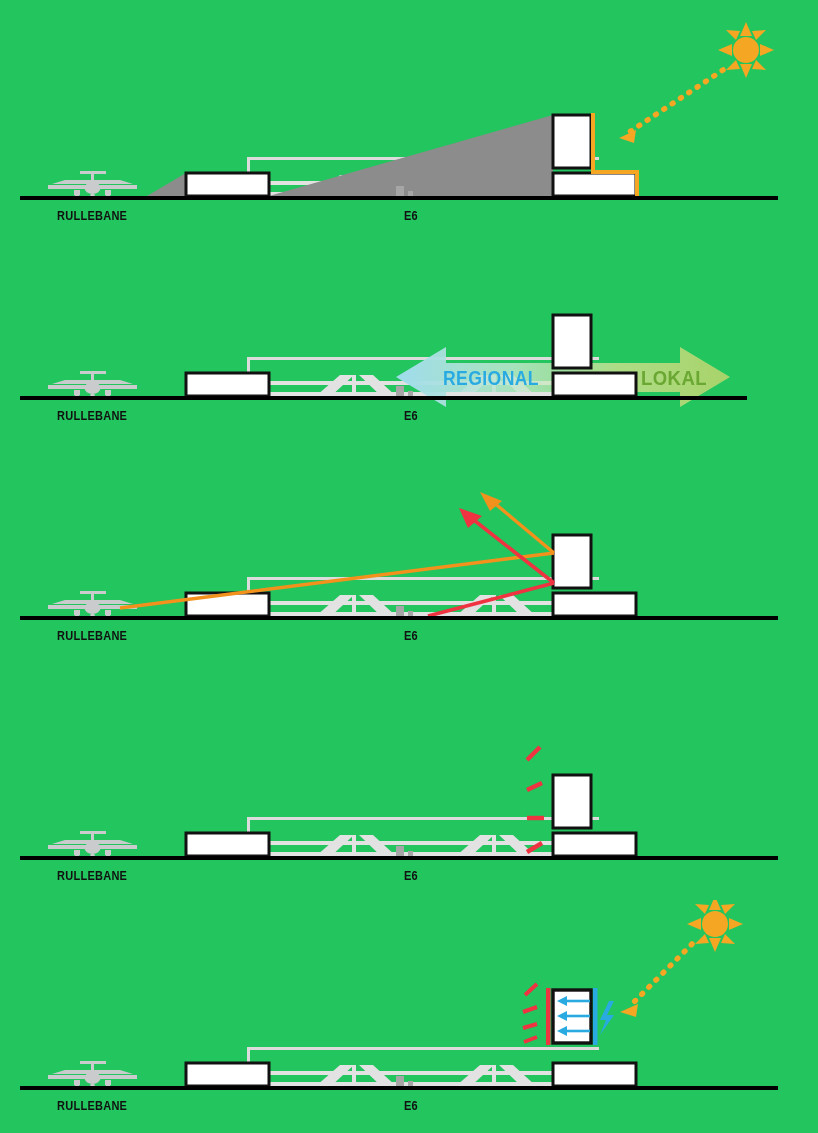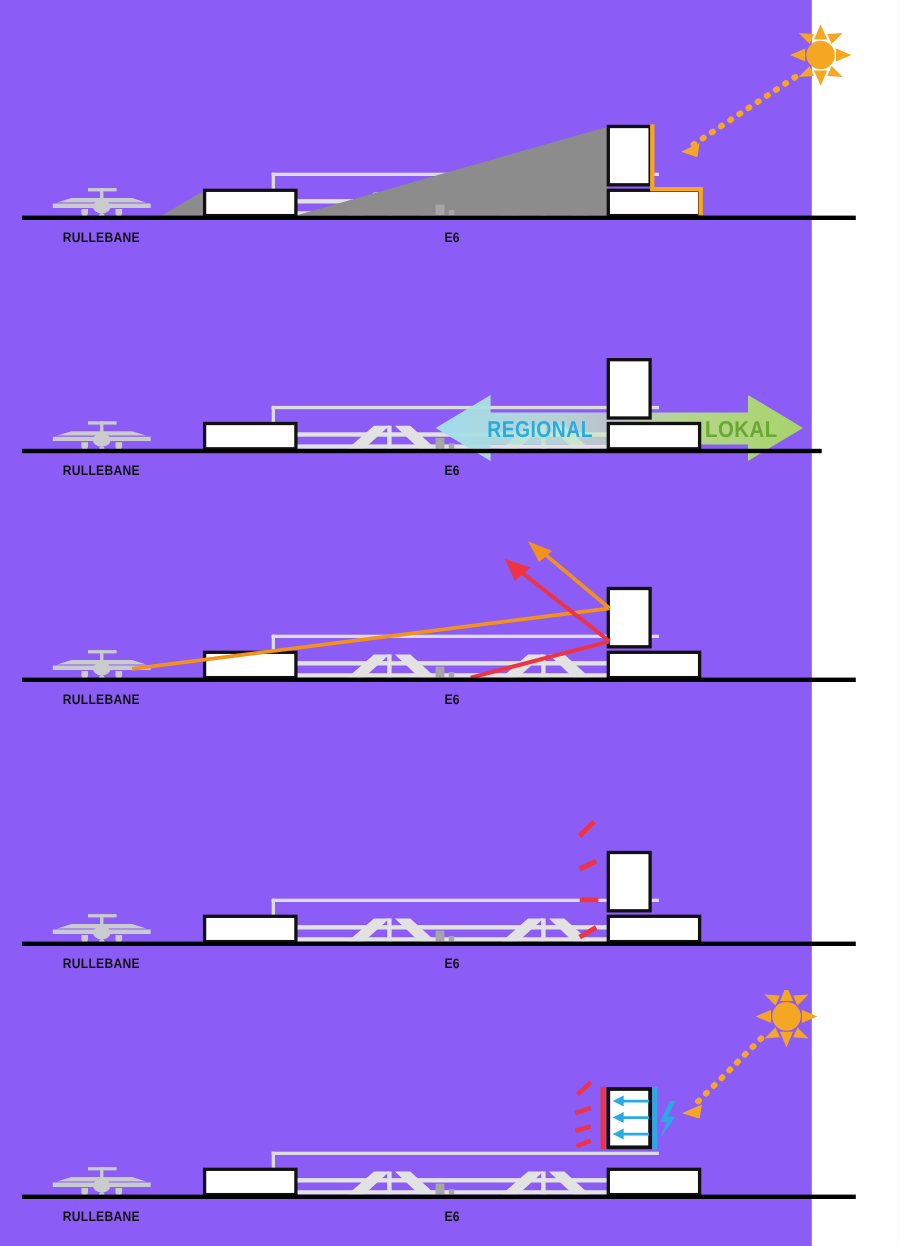--- a/index.html
+++ b/index.html
@@ -1,21 +1,21 @@
 <!DOCTYPE html>
 <html><head>
 <meta charset="utf-8">
 <style>
   html,body{margin:0;padding:0;background:#ffffff;}
   body{
     width:818px;height:1133px;
     font-family:"Liberation Sans","DejaVu Sans",sans-serif;
     position:relative;overflow:hidden;
   }
-  .sheet{position:relative;width:738px;height:1133px;background:#8b5cf6;}
+  .sheet{position:relative;width:818px;height:1133px;background:#22c55e;}
   .panel{position:absolute;left:0;width:818px;}
   .panel svg{display:block;width:818px;}
   .lbl{
     position:absolute;
     font-family:"Liberation Sans","DejaVu Sans",sans-serif;
     font-weight:bold;
     font-size:12.5px;
     letter-spacing:0.3px;
     color:#111111;
     transform:scaleX(0.88);
@@ -109,21 +109,21 @@
         <line x1="723" y1="70" x2="628" y2="133" stroke="#f5a623" stroke-width="5.5" stroke-linecap="round" stroke-dasharray="1 9"></line>
         <polygon points="619,138 636,130 634,143" fill="#f5a623"></polygon>
       </g>
 
       <rect x="20" y="196" width="758" height="4" fill="#000000"></rect>
     </svg>
     <div class="lbl" style="left:57px;top:209px;">RULLEBANE</div>
     <div class="lbl lbl-e6" style="left:404px;top:209px;">E6</div>
   </div>
 
-  <div class="panel" style="top:297px;height:160px;">
+  <div class="panel" style="top:285px;height:160px;">
     <svg viewBox="0 0 818 160" width="818" height="160" xmlns="http://www.w3.org/2000/svg">
       <defs>
         <linearGradient id="gradRegional" x1="0" y1="0" x2="1" y2="0">
           <stop offset="0%" stop-color="#9fdced" stop-opacity="1"></stop>
           <stop offset="70%" stop-color="#bfe7ce" stop-opacity="0.85"></stop>
           <stop offset="100%" stop-color="#cfe9b8" stop-opacity="0.7"></stop>
         </linearGradient>
         <linearGradient id="gradLokal" x1="0" y1="0" x2="1" y2="0">
           <stop offset="0%" stop-color="#cfe9b8" stop-opacity="0.7"></stop>
           <stop offset="35%" stop-color="#b5dd86" stop-opacity="0.95"></stop>

